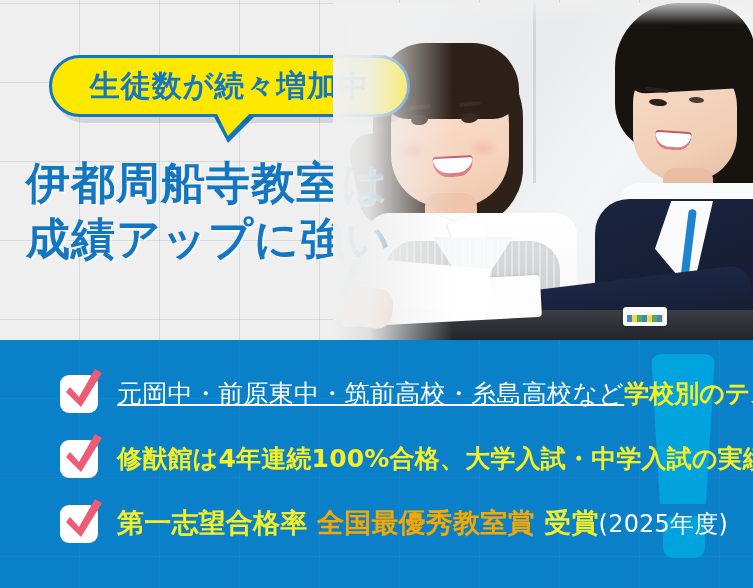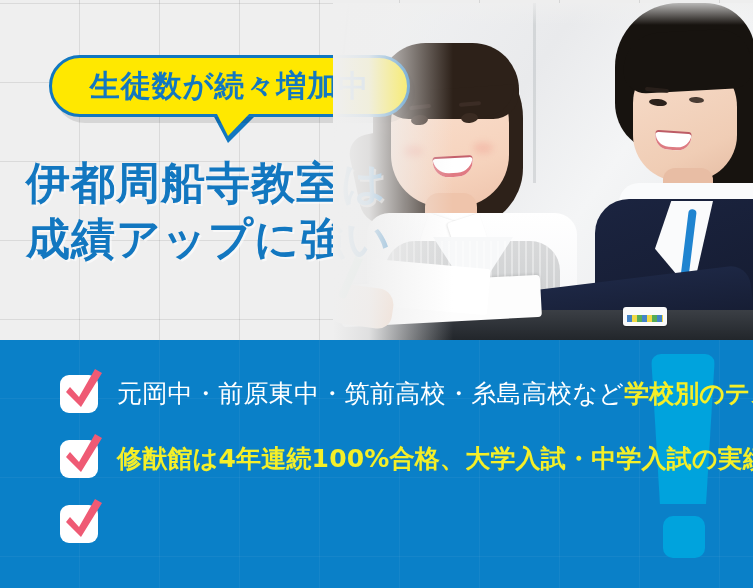--- a/index.html
+++ b/index.html
@@ -324,21 +324,21 @@
     background:#ffffff;border-radius:9px;
   }
   .check-mark{
     position:absolute;left:2px;top:-4px;width:44px;height:46px;
   }
 
   .row-text{
     margin-left:15px;font-weight:bold;white-space:nowrap;
     font-family:"DejaVu Sans","Liberation Sans",sans-serif;
   }
-  .t-white{color:#ffffff;font-size:25px;font-weight:normal;letter-spacing:.3px;}
+  .t-white{color:#ffffff;font-size:25px;font-weight:normal;letter-spacing:.3px;text-decoration:underline;}
   .t-yellow{color:#f5ef28;}
   .t-orange{color:#f7a800;}
   .r1 .row-text{font-size:25px;}
   .r2 .row-text{font-size:25px;color:#f5ef28;letter-spacing:.2px;}
   .r3 .row-text{font-size:27px;letter-spacing:.2px;}
   .r3 .paren{color:#ffffff;font-weight:normal;font-size:24px;}
 </style>
 </head>
 <body>
 
@@ -448,17 +448,18 @@
           </div>
           <div class="row-text"><span class="t-yellow">修猷館は4年連続100%合格、大学入試・中学入試の実績も多数</span></div>
         </div>
         <div class="row r3">
           <div class="check">
             <div class="check-box"></div>
             <svg class="check-mark" viewBox="0 0 44 46">
               <path d="M6 25 L10 20 L19 30 L35 2 L42 6 L21 40 Z" fill="#ef5a74"></path>
             </svg>
           </div>
+          <div class="row-text"><span class="t-yellow">第一志望合格率 </span><span class="t-orange">全国最優秀教室賞 </span><span class="t-yellow">受賞</span><span class="paren">(2025年度)</span></div>
         </div>
       </div>
   </div>
 
 </div>
 
 </body></html>

